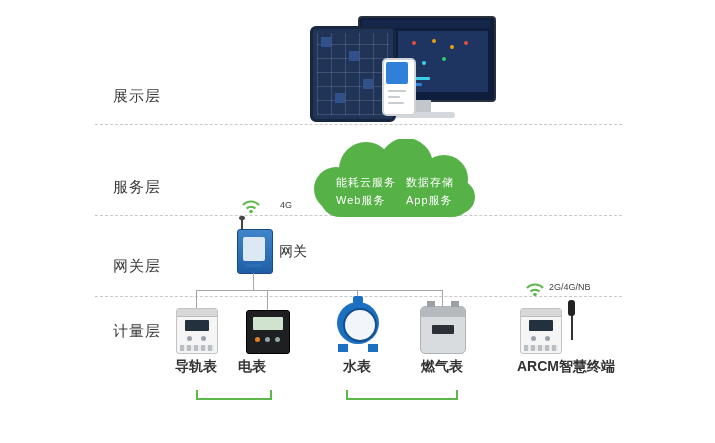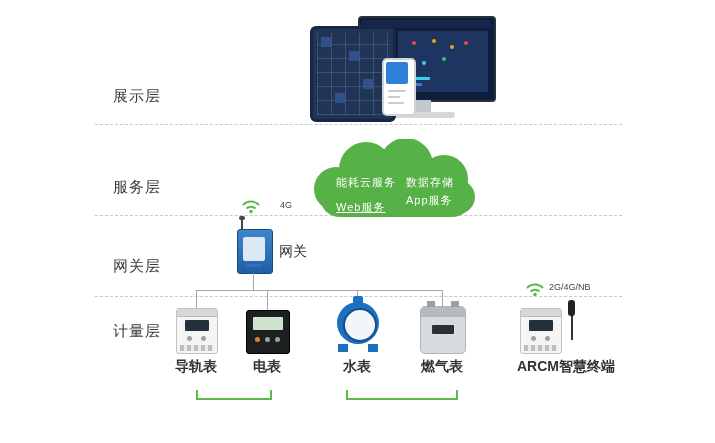--- a/index.html
+++ b/index.html
@@ -126,21 +126,21 @@
         <circle cx="30" cy="50" r="22"></circle>
         <circle cx="60" cy="30" r="27"></circle>
         <circle cx="100" cy="26" r="27"></circle>
         <circle cx="138" cy="40" r="24"></circle>
         <circle cx="152" cy="58" r="17"></circle>
         <rect x="14" y="38" width="152" height="40" rx="20"></rect>
       </g>
     </svg>
     <div class="cloud-item" style="left:30px;top:36px;">能耗云服务</div>
     <div class="cloud-item" style="left:100px;top:36px;">数据存储</div>
-    <div class="cloud-item" style="left:30px;top:61px;text-decoration:underline;">Web服务</div>
+    <div class="cloud-item" style="left:30px;top:54px;">Web服务</div>
     <div class="cloud-item" style="left:100px;top:54px;">App服务</div>
   </div>
 
   <div class="abs" style="left:241px;top:198px;">
     <svg width="20" height="16" viewBox="0 0 20 16">
       <path d="M2 7 A 11 11 0 0 1 18 7" stroke="#5cb848" fill="none" stroke-width="2"></path>
       <path d="M5.5 10.5 A 6.5 6.5 0 0 1 14.5 10.5" stroke="#5cb848" fill="none" stroke-width="2"></path>
       <circle cx="10" cy="13.5" r="1.8" fill="#5cb848"></circle>
     </svg>
   </div>
@@ -203,21 +203,21 @@
     <div class="rail-top"></div>
     <div class="rail-scr"></div>
     <div class="rail-btn" style="left:10px;"></div>
     <div class="rail-btn" style="left:24px;"></div>
     <div class="rail-term"></div>
   </div>
   <div class="abs arcm-ant"></div>
   <div class="abs arcm-ant-top"></div>
 
   <div class="dev-label" style="left:166px;top:358px;width:60px;">导轨表</div>
-  <div class="dev-label" style="left:237px;top:358px;width:60px;">电表</div>
+  <div class="dev-label" style="left:222px;top:358px;width:60px;">电表</div>
   <div class="dev-label" style="left:327px;top:358px;width:60px;">水表</div>
   <div class="dev-label" style="left:408px;top:358px;width:68px;">燃气表</div>
   <div class="dev-label" style="left:506px;top:358px;width:120px;">ARCM智慧终端</div>
 
   <div class="bracket" style="left:196px;top:390px;width:72px;"></div>
 
   <div class="bracket" style="left:346px;top:390px;width:108px;"></div>
 
 </div>
 

